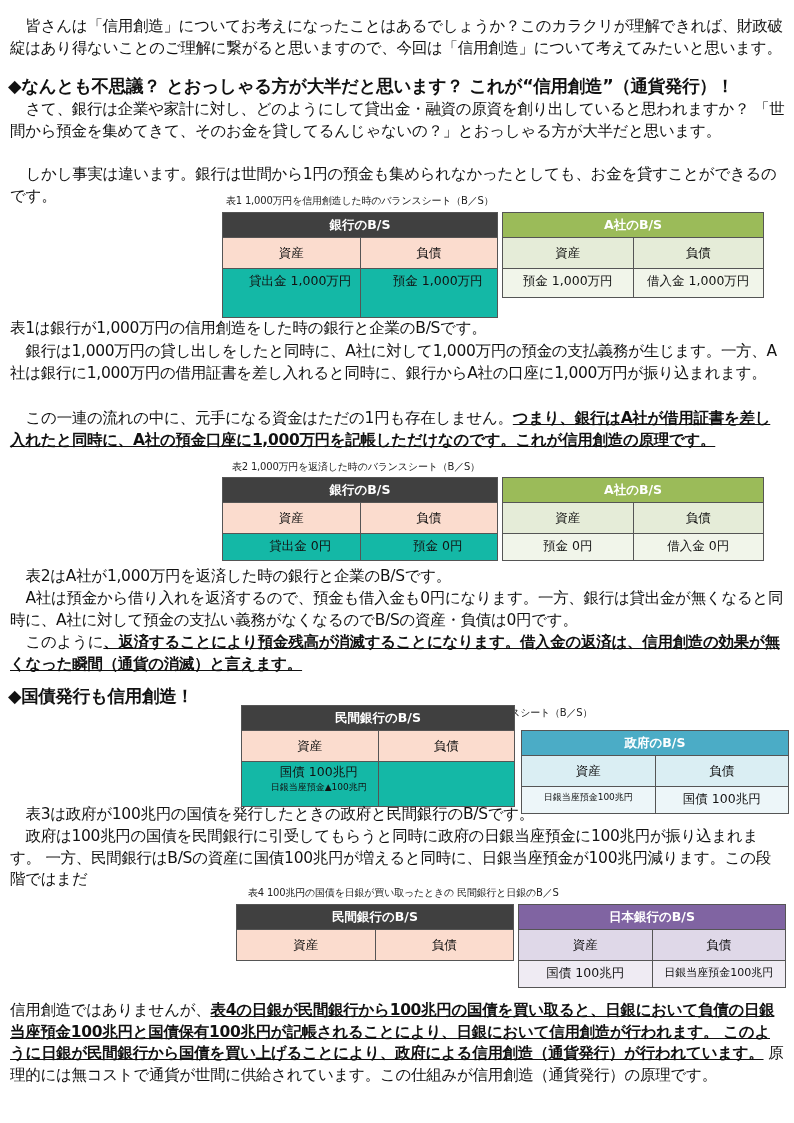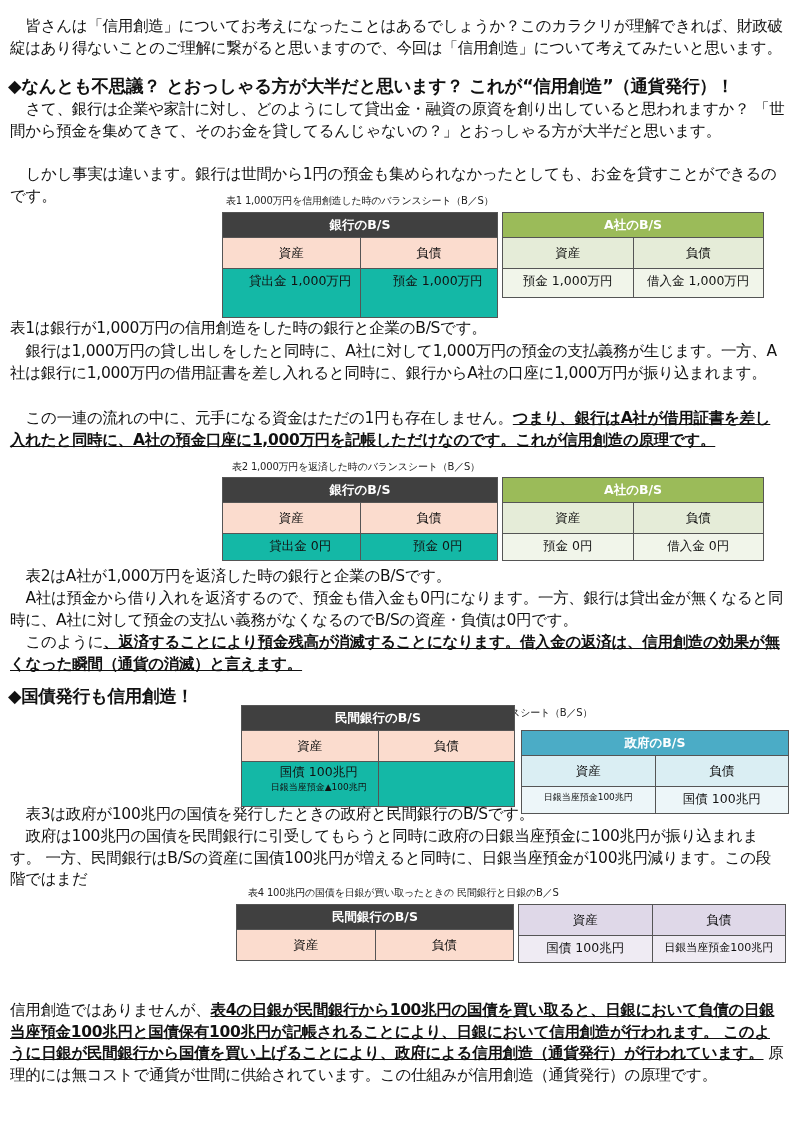--- a/index.html
+++ b/index.html
@@ -157,20 +157,23 @@
         <td colspan="2">民間銀行のB/S</td>
       </tr>
   <tr class="sub">
         <td>資産</td>
         <td>負債</td>
       </tr>
 </tbody>
   </table>
 <table class="bs purple" style="left:518px; top:904px; width:268px;">
   <tbody>
+      <tr class="hd">
+        <td colspan="2">日本銀行のB/S</td>
+      </tr>
   <tr class="sub">
         <td>資産</td>
         <td>負債</td>
       </tr>
   <tr class="body">
         <td style="height:18px;">国債 100兆円</td>
         <td style="font-size:11px;">日銀当座預金100兆円</td>
       </tr>
 </tbody>
   </table>

